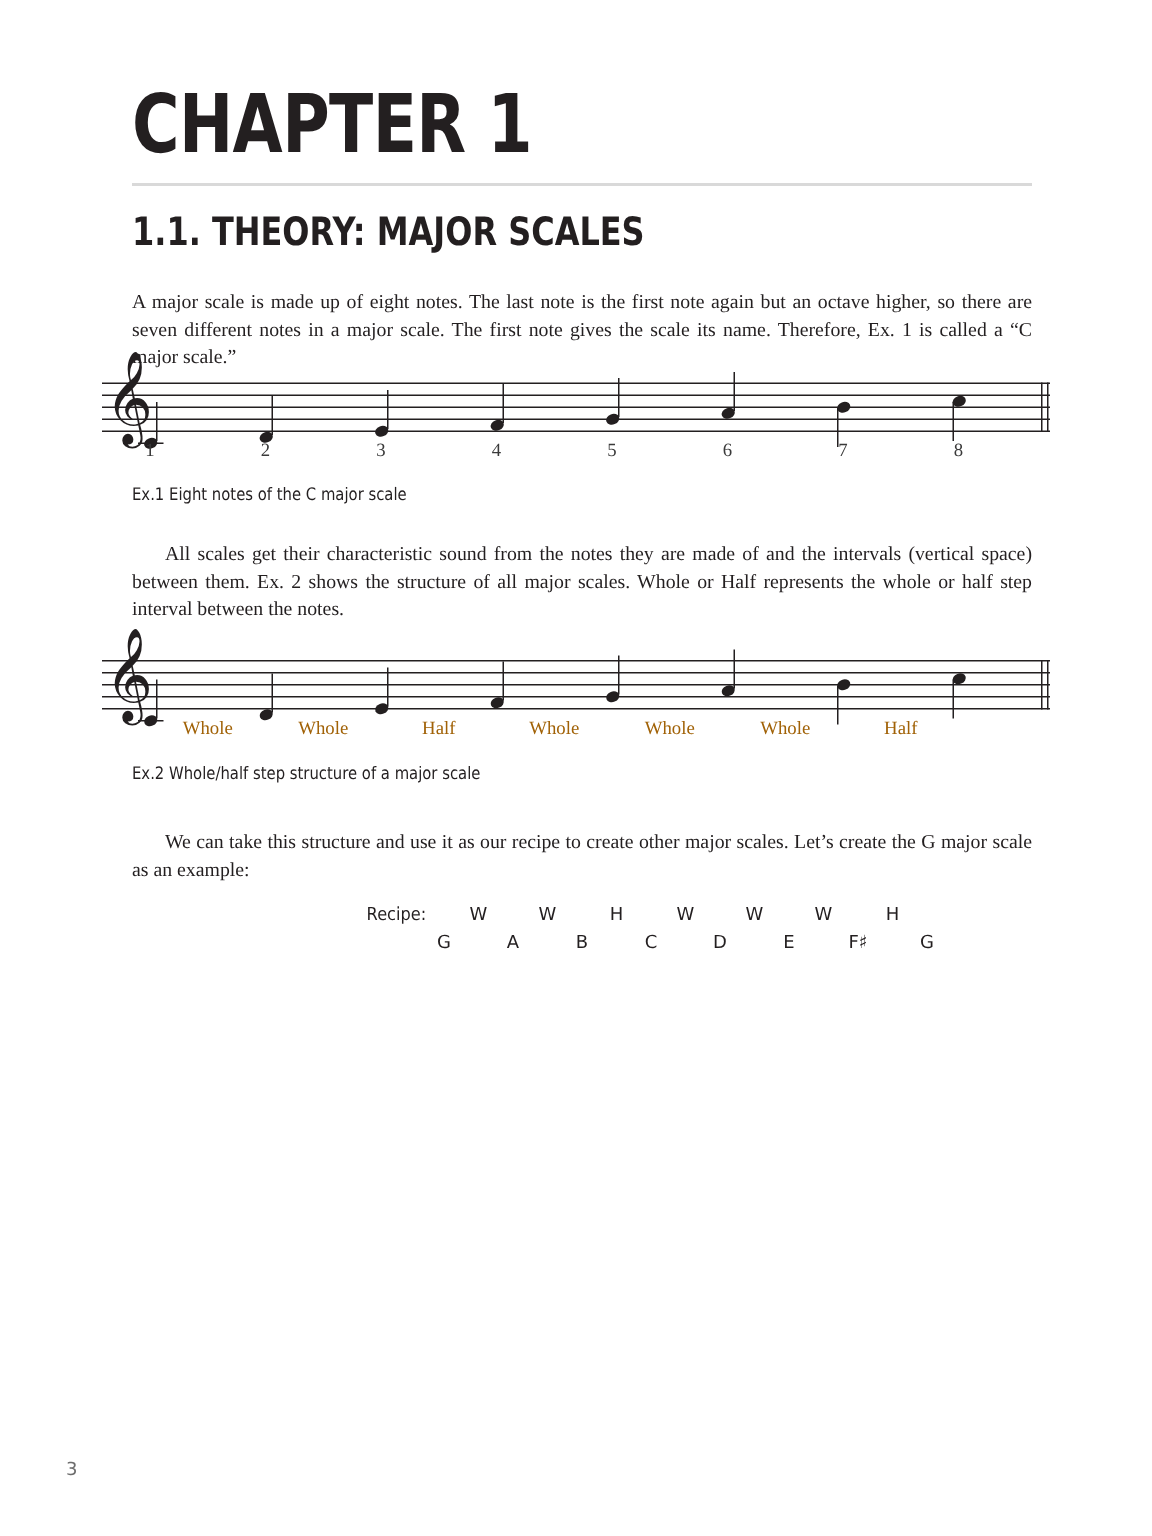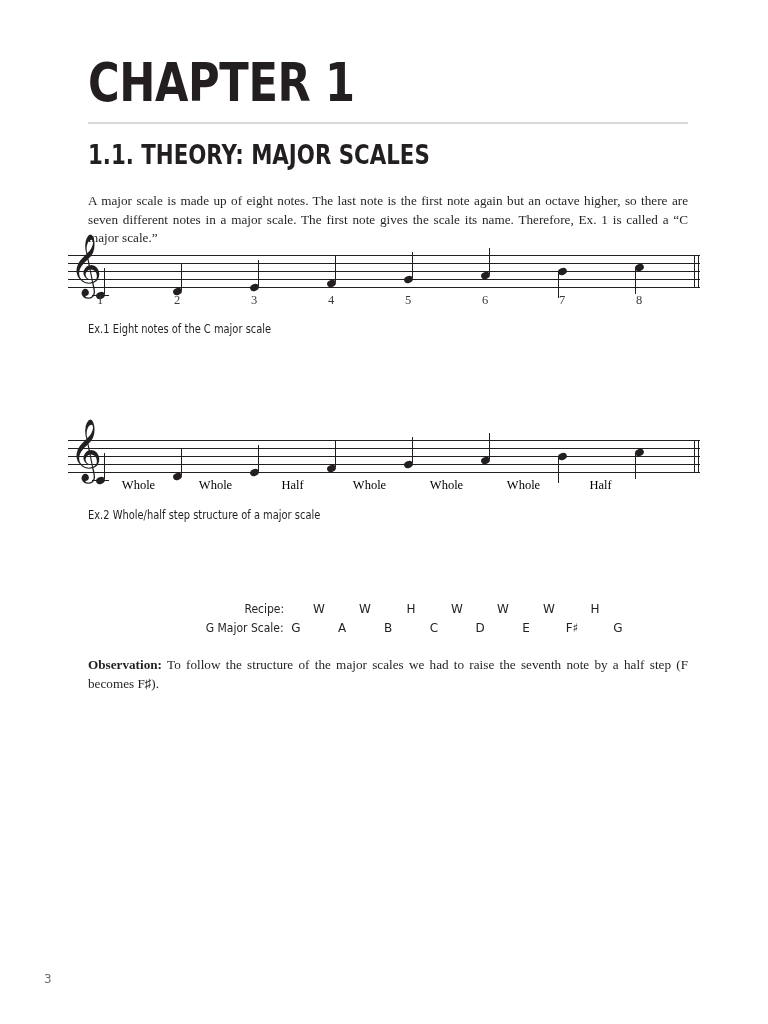--- a/index.html
+++ b/index.html
@@ -184,21 +184,21 @@
     font-family: "Liberation Serif", "DejaVu Serif", serif;
     font-size: 12.5px;
     color: #3a3a3a;
     transform: translateX(-50%);
     white-space: nowrap;
   }
   .interval {
     position: absolute;
     font-family: "Liberation Serif", "DejaVu Serif", serif;
     font-size: 12.5px;
-    color: #000000;
+    color: #a16207;
     transform: translateX(-50%);
     white-space: nowrap;
   }
 
   
   .recipe {
     position: absolute;
     left: 88px;
     width: 600px;
     font-family: "DejaVu Sans", "Liberation Sans", sans-serif;
@@ -304,20 +304,21 @@
       <span class="degree" style="left: 186px;">3</span>
       <span class="degree" style="left: 263px;">4</span>
       <span class="degree" style="left: 340px;">5</span>
       <span class="degree" style="left: 417px;">6</span>
       <span class="degree" style="left: 494px;">7</span>
       <span class="degree" style="left: 571px;">8</span>
     </div>
 
   <div class="caption" style="top:322px;">Ex.1 Eight notes of the C major scale</div>
 
+  <div class="para indent" style="top:360px;">All scales get their characteristic sound from the notes they are made of and the intervals (vertical space) between them. Ex. 2 shows the structure of all major scales. Whole or Half represents the whole or half step interval between the notes.</div>
 
   <div class="system" id="system-2" style="top:440px;">
     <div class="staff">
       <div class="line l0"></div>
       <div class="line l1"></div>
       <div class="line l2"></div>
       <div class="line l3"></div>
       <div class="line l4"></div>
       <div class="clef">𝄞</div>
       <div class="barline-end" style="left:626px;">
@@ -364,50 +365,45 @@
       <span class="interval" style="left: 147.5px;">Whole</span>
       <span class="interval" style="left: 224.5px;">Half</span>
       <span class="interval" style="left: 301.5px;">Whole</span>
       <span class="interval" style="left: 378.5px;">Whole</span>
       <span class="interval" style="left: 455.5px;">Whole</span>
       <span class="interval" style="left: 532.5px;">Half</span>
     </div>
 
   <div class="caption" style="top:508px;">Ex.2 Whole/half step structure of a major scale</div>
 
+  <div class="para indent" style="top:552px;">We can take this structure and use it as our recipe to create other major scales. Let’s create the G major scale as an example:</div>
 
   <div class="recipe" style="top:602px;">
     <div class="recipe-row" id="recipe-row-1">
       <div class="recipe-label-wrap">
         <span class="recipe-label">Recipe:</span>
       </div>
     <span class="recipe-cell" style="left: 231px;">W</span>
         <span class="recipe-cell" style="left: 277px;">W</span>
         <span class="recipe-cell" style="left: 323px;">H</span>
         <span class="recipe-cell" style="left: 369px;">W</span>
         <span class="recipe-cell" style="left: 415px;">W</span>
         <span class="recipe-cell" style="left: 461px;">W</span>
         <span class="recipe-cell" style="left: 507px;">H</span>
       </div>
     <div class="recipe-row" id="recipe-row-2">
-      <div class="recipe-label-wrap">
-        <span class="recipe-label">G Major Scale:</span>
-      </div>
     <span class="recipe-cell" style="left: 208px;">G</span>
         <span class="recipe-cell" style="left: 254px;">A</span>
         <span class="recipe-cell" style="left: 300px;">B</span>
         <span class="recipe-cell" style="left: 346px;">C</span>
         <span class="recipe-cell" style="left: 392px;">D</span>
         <span class="recipe-cell" style="left: 438px;">E</span>
         <span class="recipe-cell" style="left: 484px;">F♯</span>
         <span class="recipe-cell" style="left: 530px;">G</span>
       </div>
   </div>
 
-  <div class="para" style="top:656px;">
-    <span class="lead">Observation:</span><span> To follow the structure of the major scales we had to raise the seventh note by a half step (F becomes F♯).</span>
-  </div>
 
 
 
   <div class="folio">3</div>
 
 </div>
 
 </body></html>

